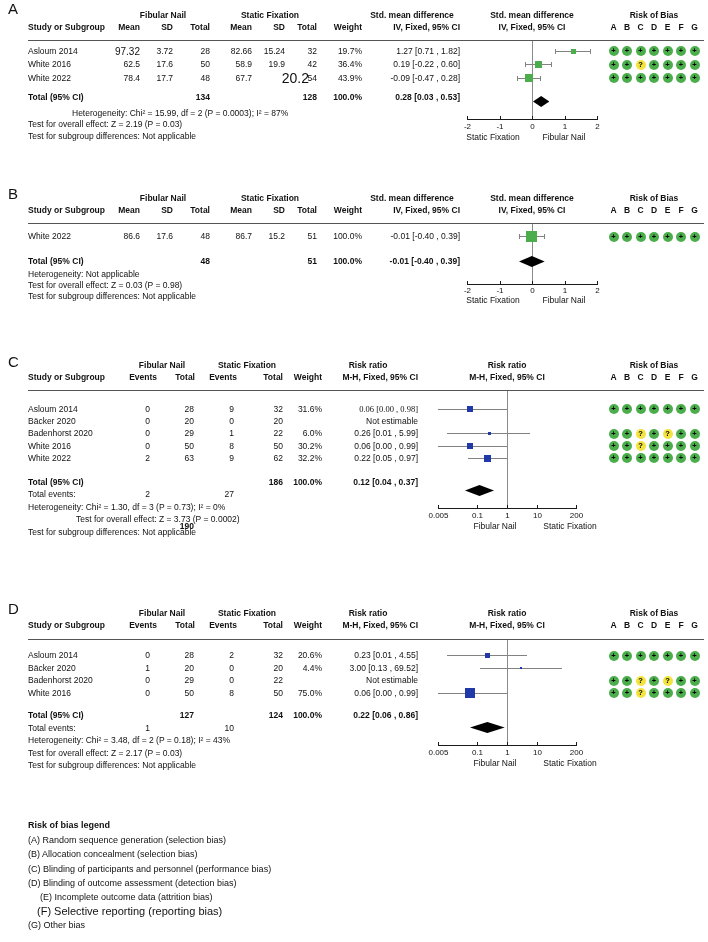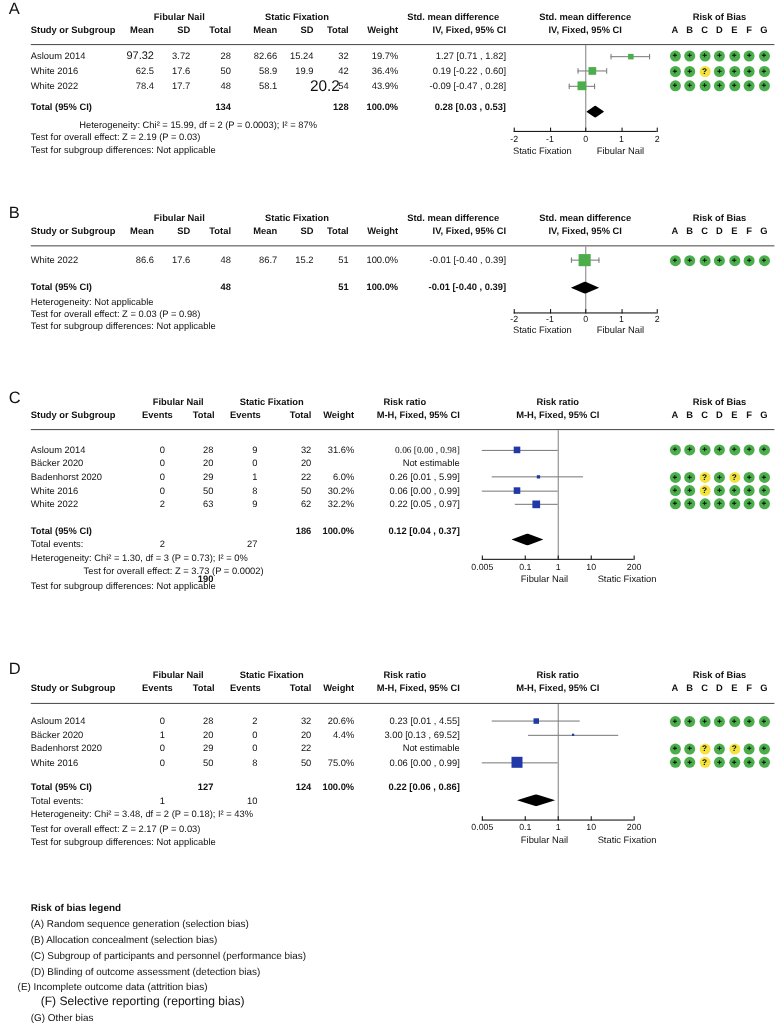--- a/index.html
+++ b/index.html
@@ -77,21 +77,21 @@
     <div class="robicon" style="left: 622px; top: 59.5px; background: rgb(75, 173, 75);">+</div>
     <div class="robicon" style="left: 635.5px; top: 59.5px; background: rgb(242, 227, 62);">?</div>
     <div class="robicon" style="left: 649px; top: 59.5px; background: rgb(75, 173, 75);">+</div>
     <div class="robicon" style="left: 662.5px; top: 59.5px; background: rgb(75, 173, 75);">+</div>
     <div class="robicon" style="left: 676px; top: 59.5px; background: rgb(75, 173, 75);">+</div>
     <div class="robicon" style="left: 689.5px; top: 59.5px; background: rgb(75, 173, 75);">+</div>
     <div class="t" style="font-size: 8.5px; line-height: 11px; top: 72.5px; left: 28px;">White 2022</div>
     <div class="t" style="font-size: 8.5px; line-height: 11px; top: 72.5px; right: 568px;">78.4</div>
     <div class="t" style="font-size: 8.5px; line-height: 11px; top: 72.5px; right: 535px;">17.7</div>
     <div class="t" style="font-size: 8.5px; line-height: 11px; top: 72.5px; right: 498px;">48</div>
-    <div class="t" style="font-size: 8.5px; line-height: 11px; top: 72.5px; right: 456px;">58.1</div>
+    <div class="t" style="font-size: 8.5px; line-height: 11px; top: 72.5px; right: 456px;">67.7</div>
     <div class="t" style="font-size: 14px; line-height: 11px; top: 72.5px; right: 399px;">20.2</div>
     <div class="t" style="font-size: 8.5px; line-height: 11px; top: 72.5px; right: 391px;">54</div>
     <div class="t" style="font-size: 8.5px; line-height: 11px; top: 72.5px; right: 346px;">43.9%</div>
     <div class="t" style="font-size: 8.5px; line-height: 11px; top: 72.5px; right: 248px;">-0.09 [-0.47 , 0.28]</div>
     <div class="rect" style="left: 516.725px; top: 77.5px; width: 24.375px; height: 1px; background: rgb(130, 130, 130);"></div>
     <div class="rect" style="left: 516.725px; top: 75.5px; width: 1px; height: 5px; background: rgb(130, 130, 130);"></div>
     <div class="rect" style="left: 540.1px; top: 75.5px; width: 1px; height: 5px; background: rgb(130, 130, 130);"></div>
     <div class="rect" style="left: 525.075px; top: 74px; width: 8px; height: 8px; background: rgb(75, 173, 75);"></div>
     <div class="robicon" style="left: 608.5px; top: 73px; background: rgb(75, 173, 75);">+</div>
     <div class="robicon" style="left: 622px; top: 73px; background: rgb(75, 173, 75);">+</div>
@@ -413,18 +413,18 @@
     <div class="t" style="font-size: 8px; line-height: 10.5px; top: 747.75px; left: 507.5px; transform: translateX(-50%);">1</div>
     <div class="rect" style="left: 537px; top: 741.5px; width: 1px; height: 4.5px; background: rgb(26, 26, 26);"></div>
     <div class="t" style="font-size: 8px; line-height: 10.5px; top: 747.75px; left: 537.5px; transform: translateX(-50%);">10</div>
     <div class="rect" style="left: 576.031px; top: 741.5px; width: 1px; height: 4.5px; background: rgb(26, 26, 26);"></div>
     <div class="t" style="font-size: 8px; line-height: 10.5px; top: 747.75px; left: 576.531px; transform: translateX(-50%);">200</div>
     <div class="t" style="font-size: 8.5px; line-height: 11px; top: 757.5px; left: 495px; transform: translateX(-50%);">Fibular Nail</div>
     <div class="t" style="font-size: 8.5px; line-height: 11px; top: 757.5px; left: 570px; transform: translateX(-50%);">Static Fixation</div>
     <div class="t b" style="font-size: 9px; line-height: 11.5px; top: 820.25px; left: 28px;">Risk of bias legend</div>
     <div class="t" style="font-size: 9px; line-height: 11.5px; top: 835.25px; left: 28px;">(A) Random sequence generation (selection bias)</div>
     <div class="t" style="font-size: 9px; line-height: 11.5px; top: 849.45px; left: 28px;">(B) Allocation concealment (selection bias)</div>
-    <div class="t" style="font-size: 9px; line-height: 11.5px; top: 863.65px; left: 28px;">(C) Subgroup of participants and personnel (performance bias)</div>
+    <div class="t" style="font-size: 9px; line-height: 11.5px; top: 863.65px; left: 28px;">(C) Blinding of participants and personnel (performance bias)</div>
     <div class="t" style="font-size: 9px; line-height: 11.5px; top: 877.85px; left: 28px;">(D) Blinding of outcome assessment (detection bias)</div>
-    <div class="t" style="font-size: 9px; line-height: 11.5px; top: 892.05px; left: 16px;">(E) Incomplete outcome data (attrition bias)</div>
+    <div class="t" style="font-size: 9px; line-height: 11.5px; top: 892.05px; left: 40px;">(E) Incomplete outcome data (attrition bias)</div>
     <div class="t" style="font-size: 11px; line-height: 11.5px; top: 906.25px; left: 37px;">(F) Selective reporting (reporting bias)</div>
     <div class="t" style="font-size: 9px; line-height: 11.5px; top: 920.45px; left: 28px;">(G) Other bias</div>
   </div>
 
 </body></html>

